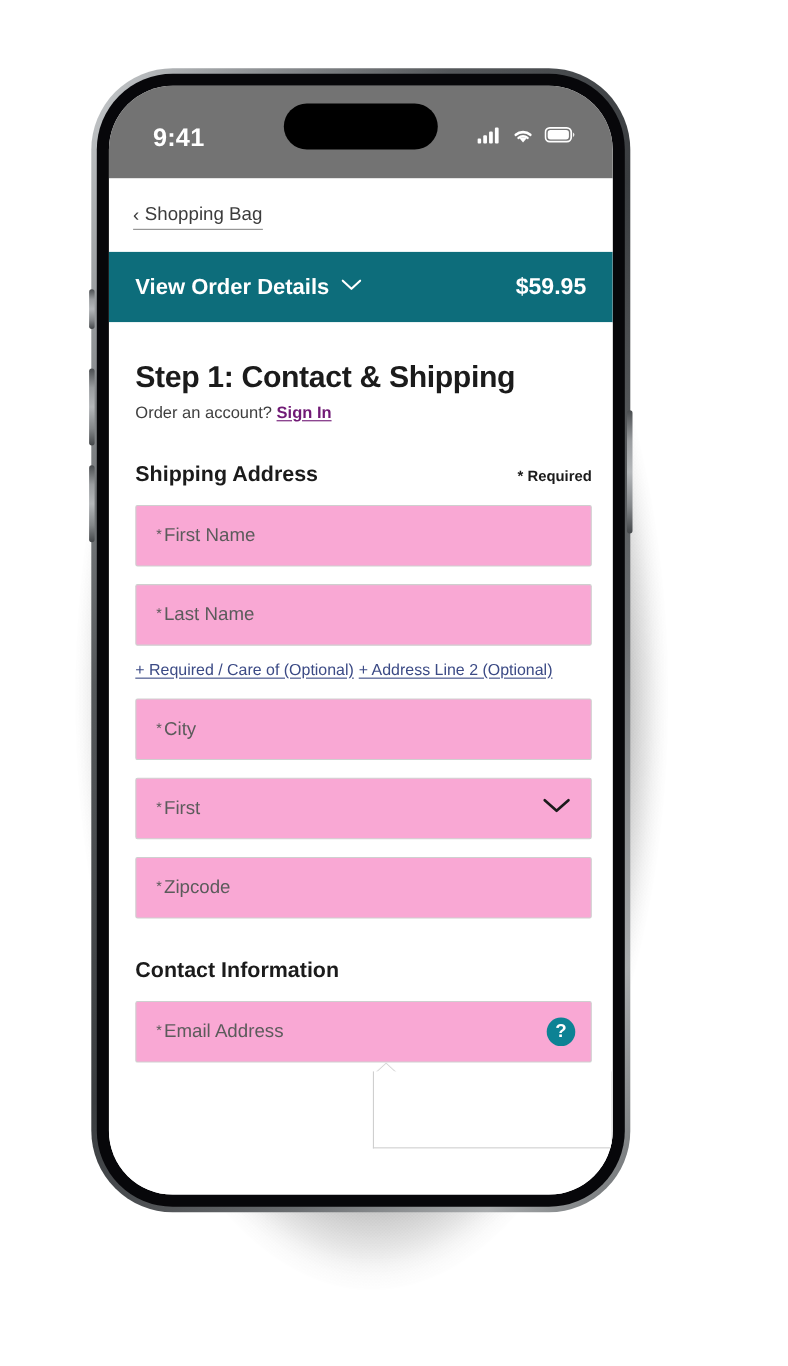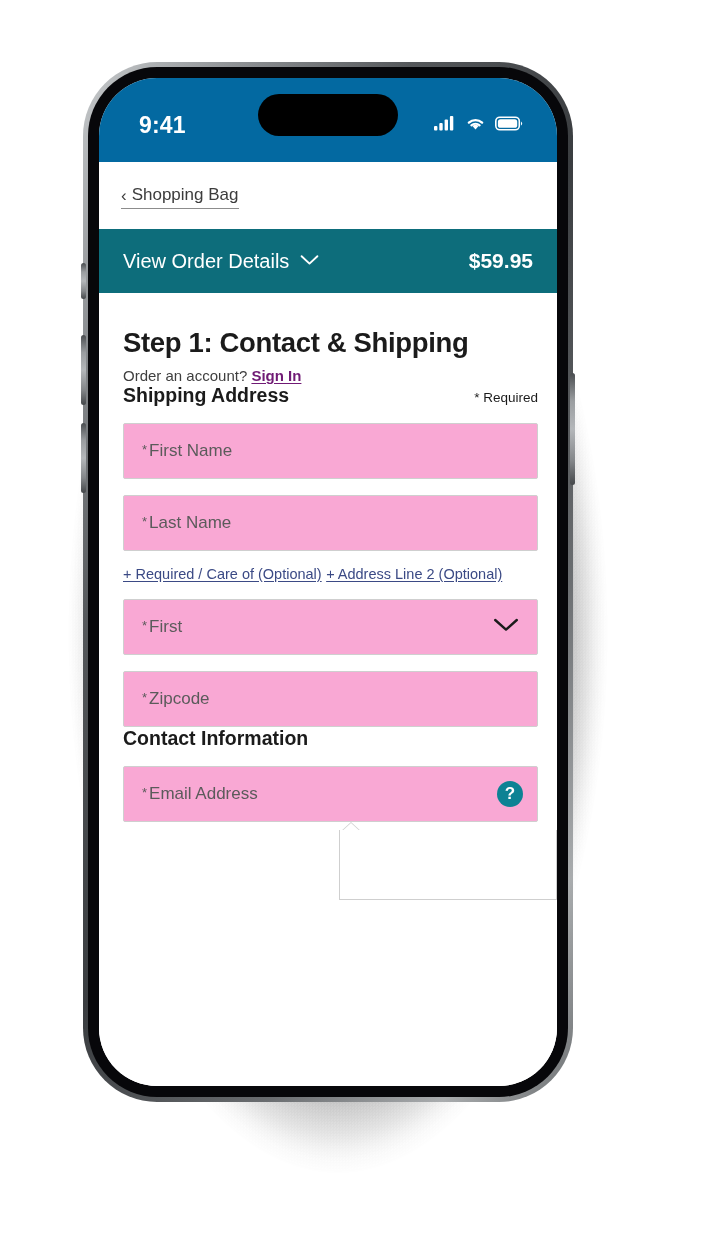--- a/index.html
+++ b/index.html
@@ -98,21 +98,21 @@
     height: 100%;
     border-radius: 58px;
     overflow: hidden;
     background: #ffffff;
   }
 
   
   .status-bar {
     position: relative;
     height: 84px;
-    background: #0369a1;
+    background: #737373;
     display: flex;
     align-items: center;
     justify-content: space-between;
     padding: 0 34px 0 40px;
   }
   .status-time {
     color: #ffffff;
     font-size: 23px;
     font-weight: 700;
     letter-spacing: 0.2px;
@@ -177,21 +177,21 @@
   
   .order-bar {
     height: 64px;
     background: #0d6d7b;
     display: flex;
     align-items: center;
     justify-content: space-between;
     padding: 0 24px;
   }
   .order-left { display: flex; align-items: center; gap: 11px; }
-  .order-label { color: #ffffff; font-size: 20px; font-weight: 400; }
+  .order-label { color: #ffffff; font-size: 20px; font-weight: 700; }
   .order-total { color: #ffffff; font-size: 21px; font-weight: 700; }
 
   
   .page {
     background: #ffffff;
     padding: 34px 19px 0 24px;
     height: calc(100% - 68px - 67px - 64px);
     overflow: hidden;
   }
   .step-title {
@@ -210,23 +210,24 @@
     color: #701a75;
     font-weight: 700;
     text-decoration: underline;
     text-underline-offset: 2px;
   }
 
   .section-row {
     display: flex;
     align-items: baseline;
     justify-content: space-between;
+    margin-top: 36px;
   }
   .section-title { font-size: 19.5px; font-weight: 700; color: #1b1b1b; }
-  .required-note { font-size: 13.5px; font-weight: 400; color: #1b1b1b; }
+  .required-note { font-size: 13.5px; font-weight: 700; color: #1b1b1b; }
 
   .field {
     margin-top: 16px;
     height: 56px;
     border: 1px solid #cfcfcf;
     border-radius: 2px;
     display: flex;
     align-items: center;
     padding: 0 18px;
     background: #f9a8d4;
@@ -386,20 +387,25 @@
             </span>
           </div>
 
           <a class="optional-link">+ Required / Care of (Optional)</a>
 
           
 
           <a class="optional-link">+ Address Line 2 (Optional)</a>
 
           
+          <div class="field">
+            <span class="field-ph">
+              <span class="ast">*</span><span>City</span>
+            </span>
+          </div>
 
           
           <div class="field">
             <span class="field-ph">
               <span class="ast">*</span><span>First</span>
             </span>
             <span class="chev-down">
               <svg width="26" height="16" viewBox="0 0 26 16">
                 <path d="M2.2 3 L13 12.6 L23.8 3" stroke="#1b1b1b" stroke-width="2.4" fill="none" stroke-linecap="round" stroke-linejoin="round"></path>
               </svg>

